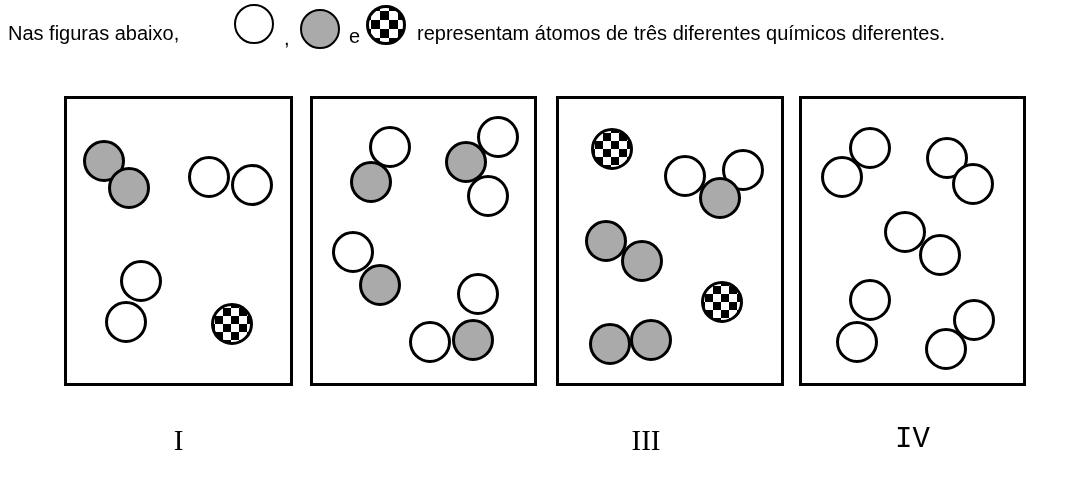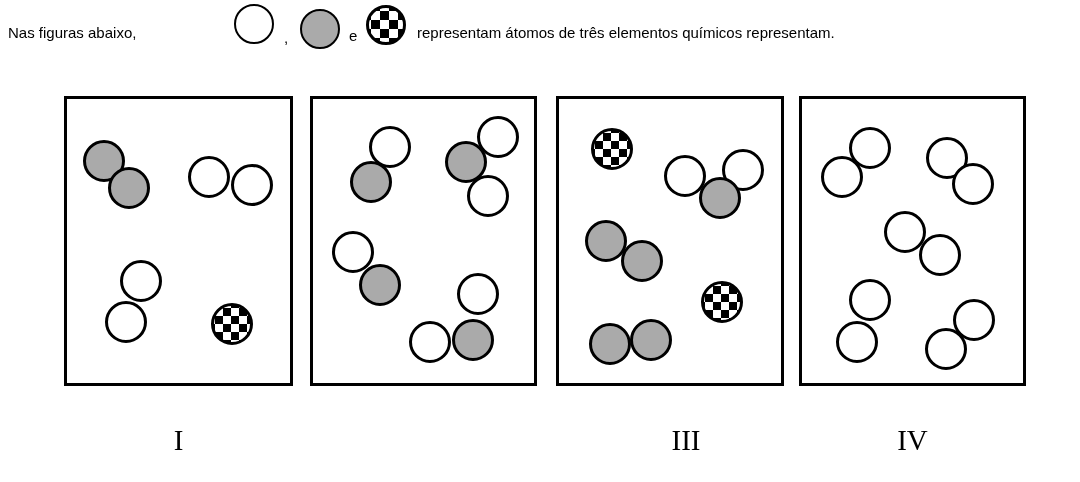--- a/index.html
+++ b/index.html
@@ -8,21 +8,21 @@
     width: 1080px;
     height: 482px;
     background: #ffffff;
     font-family: "Liberation Sans", sans-serif;
     overflow: hidden;
   }
   
   .header { position: absolute; left: 0; top: 0; width: 1080px; height: 70px; }
   .header .txt {
     position: absolute;
-    font-size: 15px;
+    font-size: 20px;
     color: #000;
     white-space: nowrap;
     line-height: 24px;
   }
   .legend-atom {
     position: absolute;
     width: 40px; height: 40px;
     box-sizing: border-box;
     border: 2.5px solid #000;
     border-radius: 50%;
@@ -72,21 +72,21 @@
 
 <div class="canvas">
 
   <div class="header">
     <span class="txt" style="left:8px; top:21px;">Nas figuras abaixo,</span>
     <span class="legend-atom" style="left:234px; top:4px;"></span>
     <span class="txt" style="left:284px; top:26px;">,</span>
     <span class="legend-atom gray" style="left:300px; top:9px;"></span>
     <span class="txt" style="left:349px; top:24px;">e</span>
     <span class="legend-atom checkered" style="left:366px; top:5px;"></span>
-    <span class="txt" style="left:417px; top:21px;">representam átomos de três elementos químicos representam.</span>
+    <span class="txt" style="left:417px; top:21px;">representam átomos de três diferentes químicos diferentes.</span>
   </div>
 
   <div class="figure-box" style="left: 64px; top: 96px; width: 229px; height: 290px;">
       <span class="atom gray" style="left: 16px; top: 41px; width: 42px; height: 42px;"></span>
       <span class="atom gray" style="left: 41px; top: 68px; width: 42px; height: 42px;"></span>
       <span class="atom white" style="left: 121px; top: 57px; width: 42px; height: 42px;"></span>
       <span class="atom white" style="left: 164px; top: 65px; width: 42px; height: 42px;"></span>
       <span class="atom white" style="left: 53px; top: 161px; width: 42px; height: 42px;"></span>
       <span class="atom white" style="left: 38px; top: 202px; width: 42px; height: 42px;"></span>
       <span class="atom checkered" style="left: 144px; top: 204px; width: 42px; height: 42px;"></span>
@@ -121,16 +121,16 @@
       <span class="atom white" style="left: 150px; top: 64px; width: 42px; height: 42px;"></span>
       <span class="atom white" style="left: 82px; top: 112px; width: 42px; height: 42px;"></span>
       <span class="atom white" style="left: 117px; top: 135px; width: 42px; height: 42px;"></span>
       <span class="atom white" style="left: 47px; top: 180px; width: 42px; height: 42px;"></span>
       <span class="atom white" style="left: 34px; top: 222px; width: 42px; height: 42px;"></span>
       <span class="atom white" style="left: 151px; top: 200px; width: 42px; height: 42px;"></span>
       <span class="atom white" style="left: 123px; top: 229px; width: 42px; height: 42px;"></span>
     </div>
 
   <div class="figure-label" style="left: 64px; width: 229px;">I</div>
-  <div class="figure-label" style="left: 572px; width: 228px;">III</div>
-  <div class="figure-label" style="left: 799px; width: 227px;">IV</div>
+  <div class="figure-label" style="left: 532px; width: 228px;">III</div>
+  <div class="figure-label" style="left: 799px; width: 227px; font-family: Liberation Mono, monospace;">IV</div>
 
 </div>
 
 </body></html>

